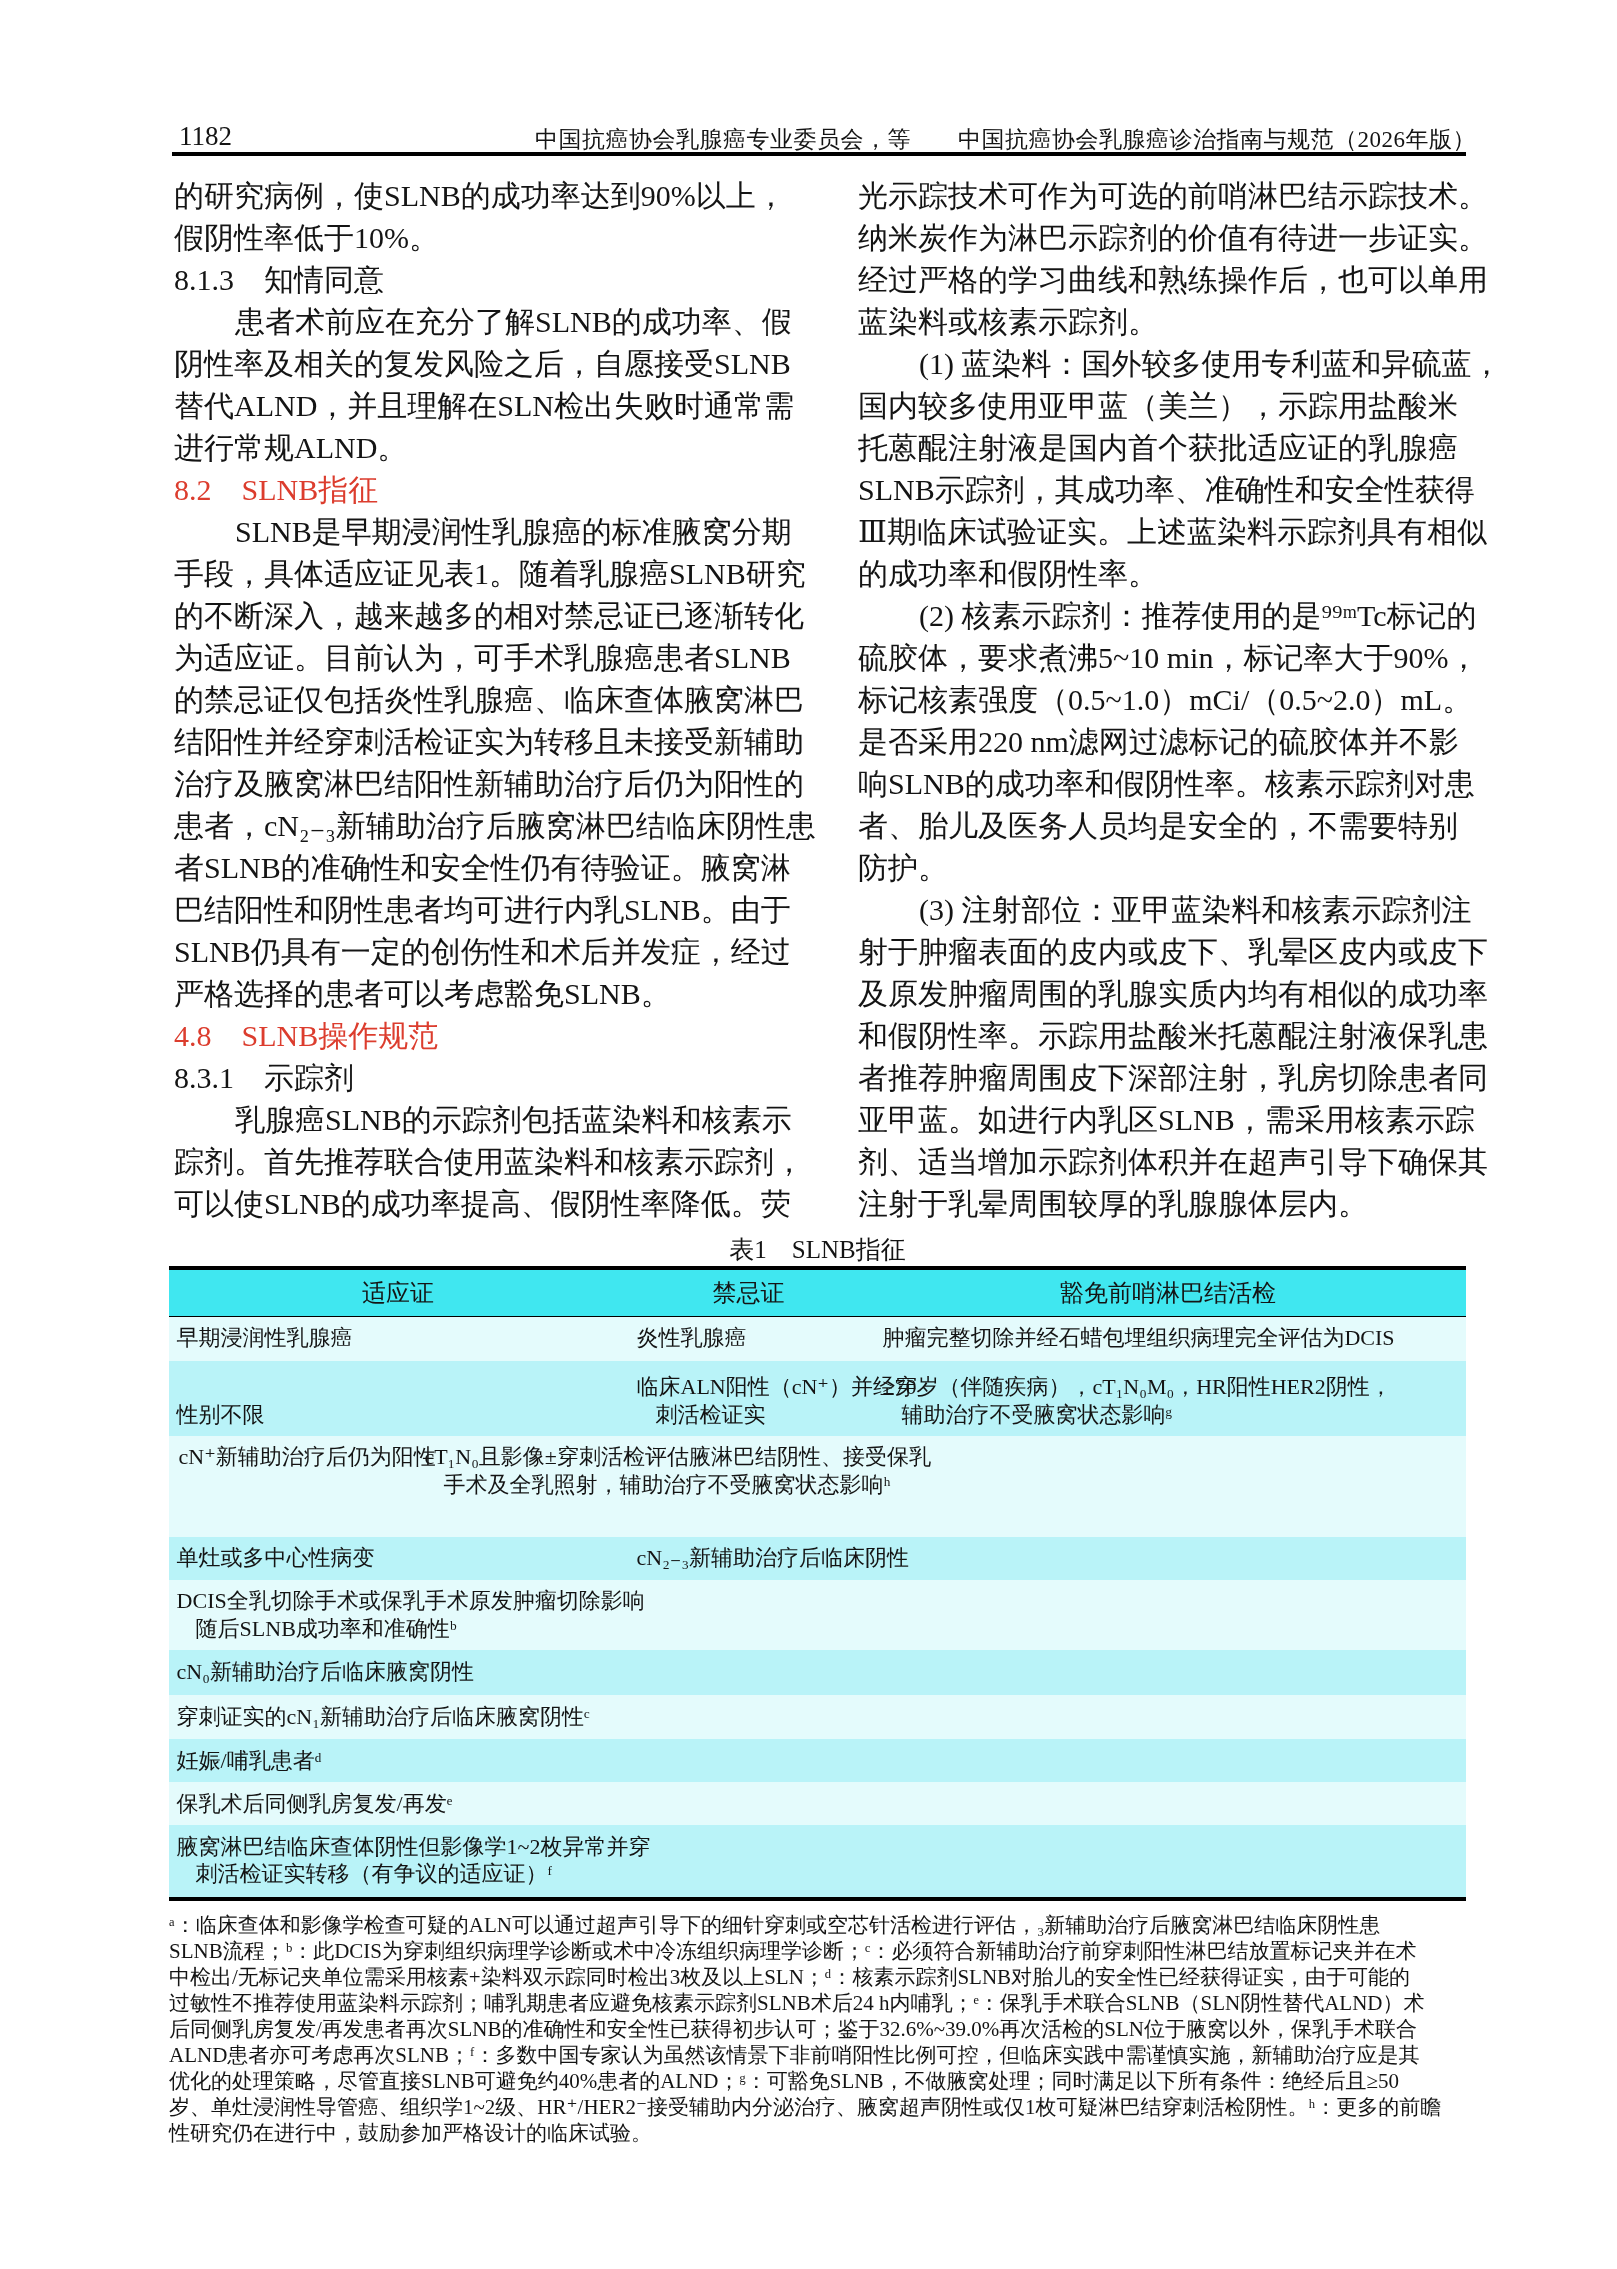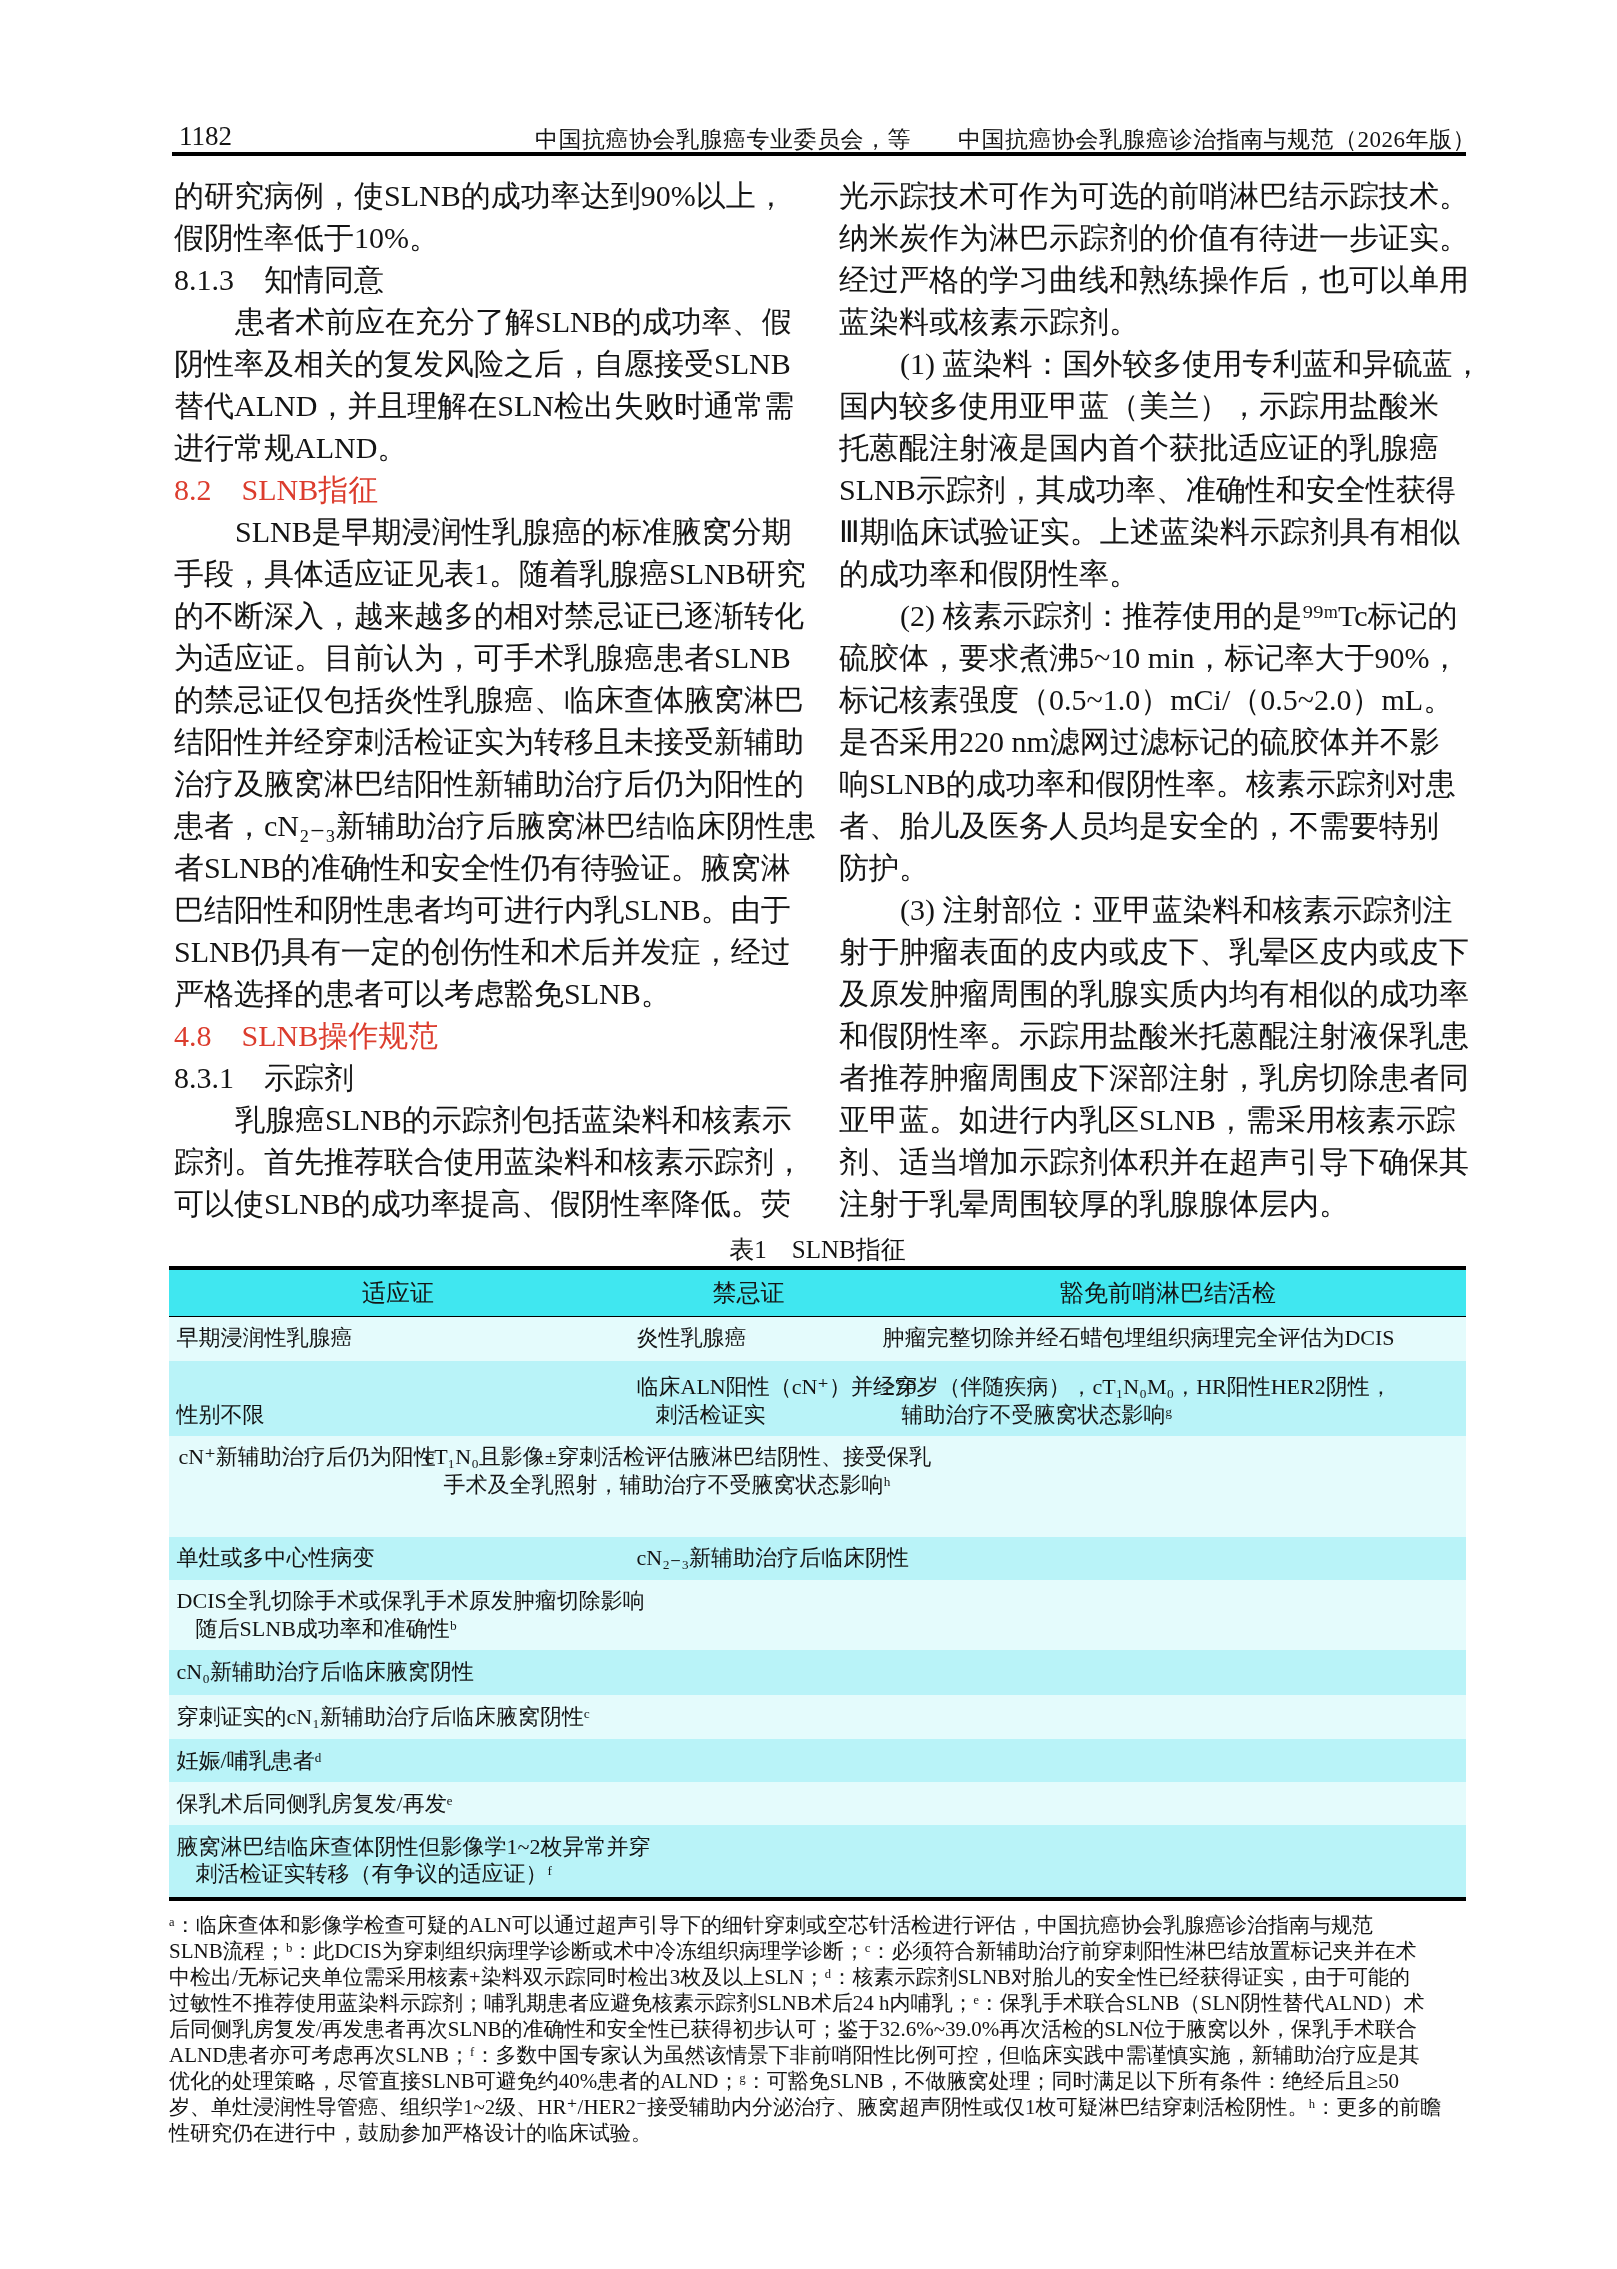--- a/index.html
+++ b/index.html
@@ -8,21 +8,21 @@
     font-family:"Liberation Serif","DejaVu Serif",serif; color:#141414;
     margin:0 auto; overflow:hidden;
   }
   
   .page-number { position:absolute; left:179px; top:122px; font-size:27px; line-height:28.5px; }
   .running-head { position:absolute; right:142px; top:126px; font-size:23px; line-height:27px; letter-spacing:0.5px; }
   .head-rule { position:absolute; left:172px; top:152px; width:1294px; height:3.8px; background:#000; }
   
   .column { position:absolute; top:175px; width:628px; font-size:30px; }
   .col-left { left:174px; }
-  .col-right { left:839px;font-family:Liberation Serif, serif; }
+  .col-right { left:858px; }
   .column .line { height:42px; line-height:42px; white-space:nowrap; }
   .column .line.indent { padding-left:61px; }
   .column .line.red { color:var(--heading-red,#dc3d2e); font-weight:normal; }
   
   .table-block { position:absolute; left:169px; top:1236px; width:1297px; }
   .table-title { text-align:center; font-size:25px; height:28.5px; line-height:28.5px; margin-bottom:1.9px; }
   .t-topline { height:3.8px; background:#000; }
   .t-header { display:flex; background:var(--header-cyan,#40e7f0); border-bottom:1.9px solid #000; padding:8.6px 0; }
   .hcell { font-size:24px; line-height:28.5px; text-align:center; }
   .w0 { width:458px; } .w1 { width:243px; } .w2 { width:596px; }
@@ -194,21 +194,21 @@
           <div class="tcell c0">
             <div class="cline">腋窝淋巴结临床查体阴性但影像学1~2枚异常并穿</div>
             <div class="cline cont">刺活检证实转移（有争议的适应证）ᶠ</div>
           </div>
           <div class="tcell c1"></div>
           <div class="tcell c2"></div>
         </div>
       </div>
     <div class="t-bottomline"></div>
     <div class="footnotes">
-        <div class="line">ᵃ：临床查体和影像学检查可疑的ALN可以通过超声引导下的细针穿刺或空芯针活检进行评估，中国抗癌协会乳腺癌诊治指南与规范</div>
+        <div class="line">ᵃ：临床查体和影像学检查可疑的ALN可以通过超声引导下的细针穿刺或空芯针活检进行评估，₃新辅助治疗后腋窝淋巴结临床阴性患</div>
         <div class="line">SLNB流程；ᵇ：此DCIS为穿刺组织病理学诊断或术中冷冻组织病理学诊断；ᶜ：必须符合新辅助治疗前穿刺阳性淋巴结放置标记夹并在术</div>
         <div class="line">中检出/无标记夹单位需采用核素+染料双示踪同时检出3枚及以上SLN；ᵈ：核素示踪剂SLNB对胎儿的安全性已经获得证实，由于可能的</div>
         <div class="line">过敏性不推荐使用蓝染料示踪剂；哺乳期患者应避免核素示踪剂SLNB术后24 h内哺乳；ᵉ：保乳手术联合SLNB（SLN阴性替代ALND）术</div>
         <div class="line">后同侧乳房复发/再发患者再次SLNB的准确性和安全性已获得初步认可；鉴于32.6%~39.0%再次活检的SLN位于腋窝以外，保乳手术联合</div>
         <div class="line">ALND患者亦可考虑再次SLNB；ᶠ：多数中国专家认为虽然该情景下非前哨阳性比例可控，但临床实践中需谨慎实施，新辅助治疗应是其</div>
         <div class="line">优化的处理策略，尽管直接SLNB可避免约40%患者的ALND；ᵍ：可豁免SLNB，不做腋窝处理；同时满足以下所有条件：绝经后且≥50</div>
         <div class="line">岁、单灶浸润性导管癌、组织学1~2级、HR⁺/HER2⁻接受辅助内分泌治疗、腋窝超声阴性或仅1枚可疑淋巴结穿刺活检阴性。ʰ：更多的前瞻</div>
         <div class="line">性研究仍在进行中，鼓励参加严格设计的临床试验。</div>
       </div>
   </div>

